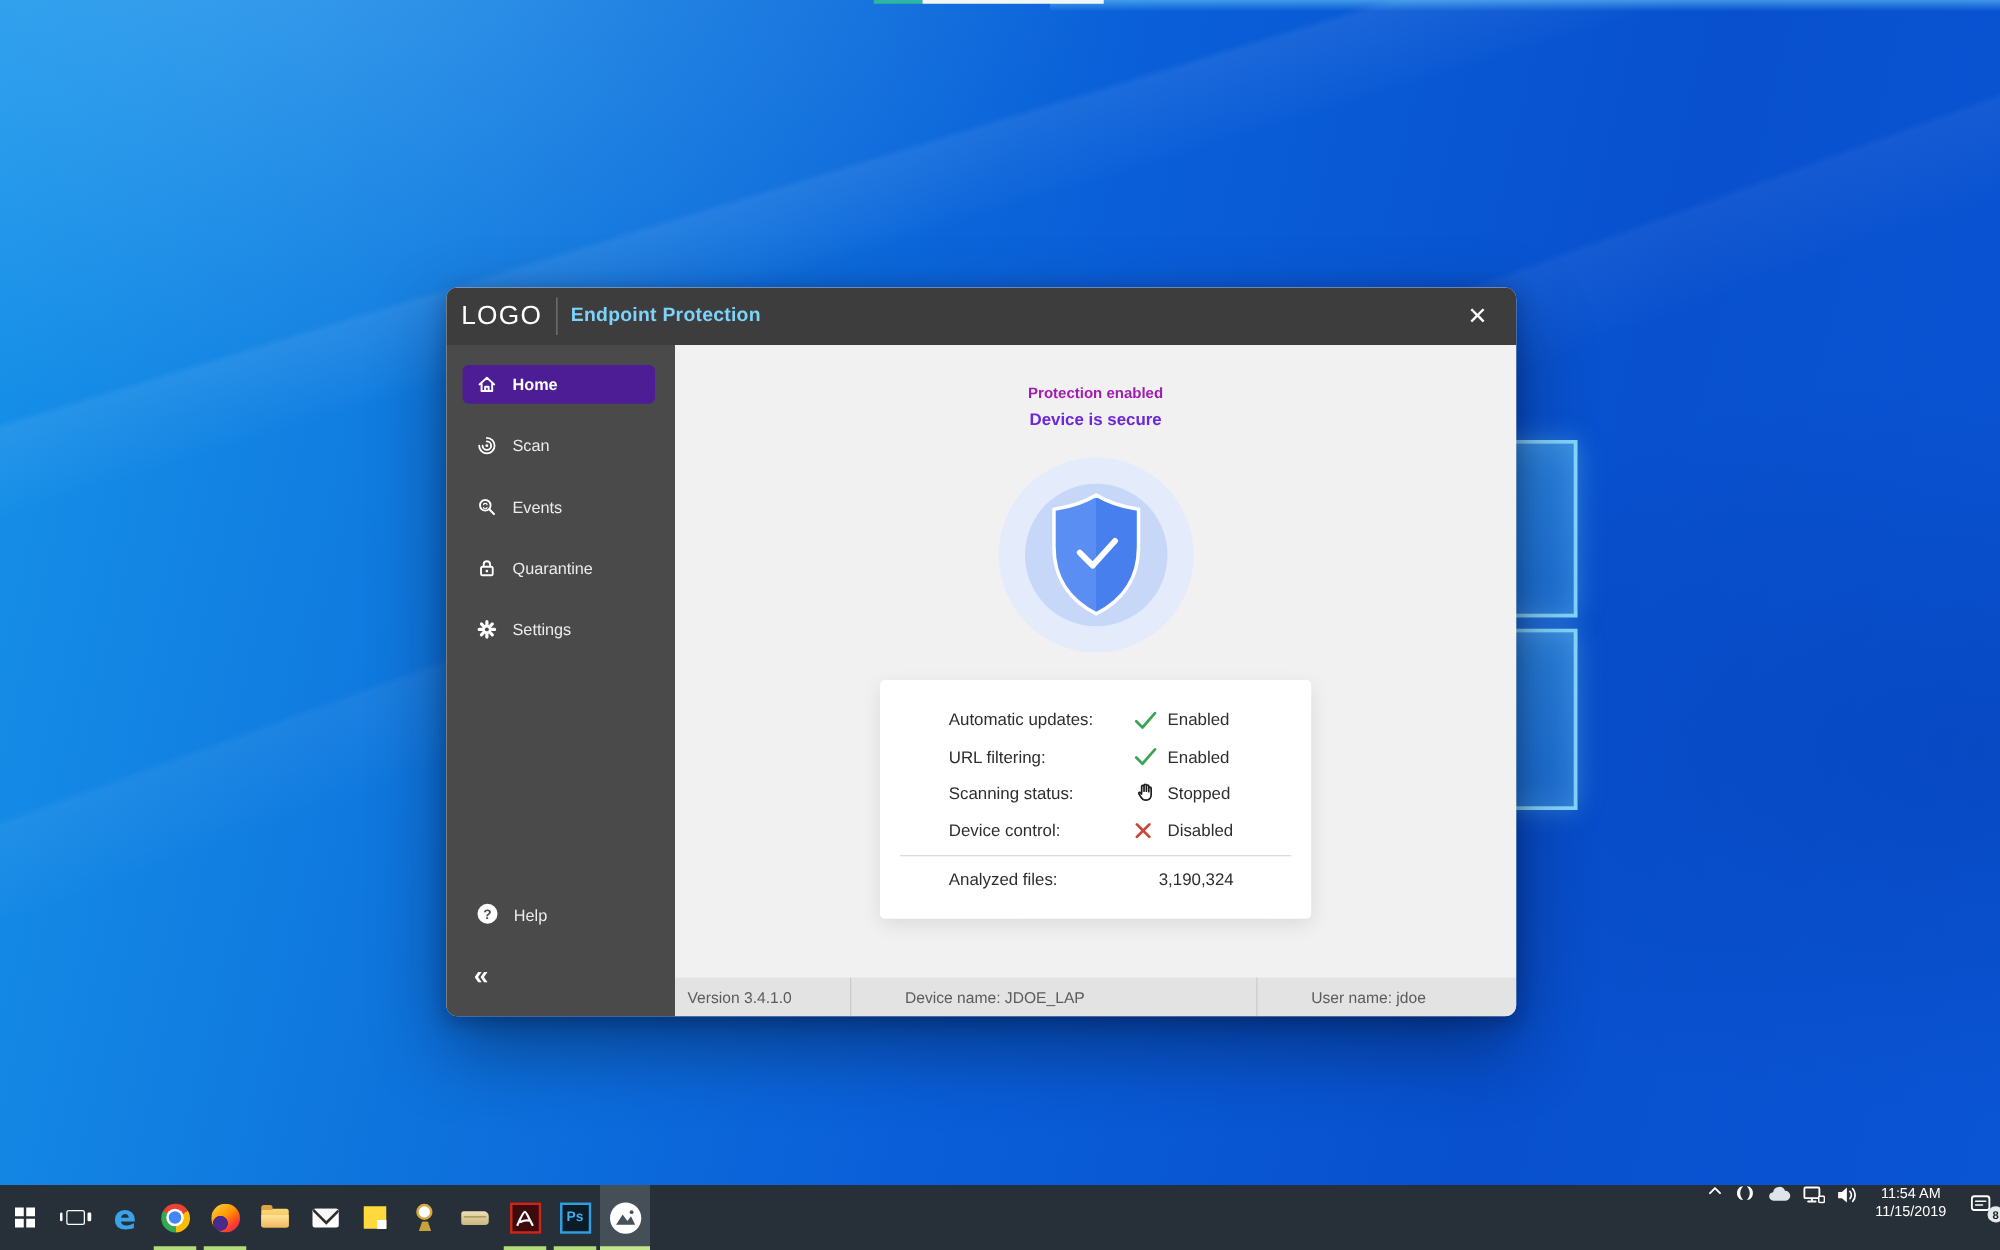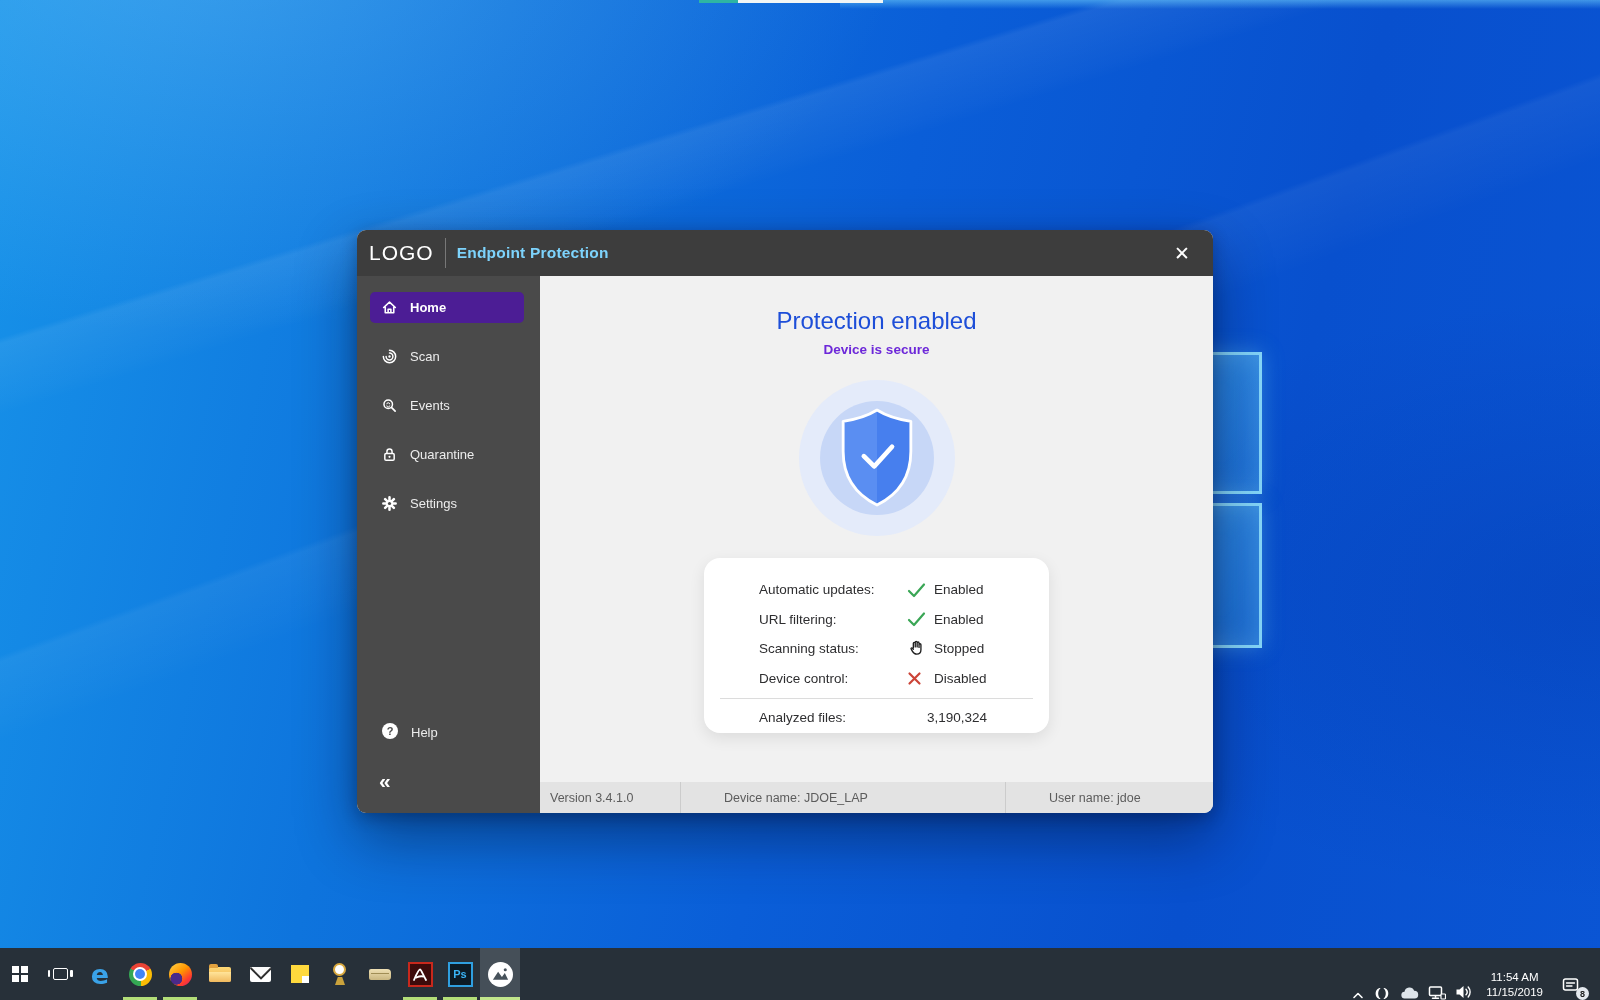--- a/index.html
+++ b/index.html
@@ -52,30 +52,30 @@
     padding-left:11px; border-radius:5px; color:#ececec; font-size:13px; cursor:pointer; }
   .nav-item.selected { background:#4c1d95; color:#fff; font-weight:700; margin-right:16px; }
   .nav-item .nicon { width:17px; height:17px; display:flex; align-items:center; justify-content:center; }
   .help-item { position:absolute; left:13px; bottom:70px; display:flex; align-items:center; gap:12px;
     padding-left:11px; color:#ececec; font-size:13px; cursor:pointer; }
   .collapse-btn { position:absolute; left:22px; bottom:20px; color:#fff; font-size:21px; font-weight:700; cursor:pointer; letter-spacing:-2px; }
 
   
   .main-col { flex:1; display:flex; flex-direction:column; min-width:0; }
   .content { flex:1; background:#f1f1f1; display:flex; flex-direction:column; align-items:center; padding-top:31px; overflow:hidden; }
-  .h-title { font-size:24px; font-weight:400; color:#1d4ed8; }
+  .h-title { font-size:12px; font-weight:700; color:#a21caf; }
   .h-sub { font-size:13.5px; font-weight:700; color:#6d28d9; margin-top:7px; }
 
   .shield-wrap { margin-top:23px; width:156px; height:156px; border-radius:50%; background:#e4ebfa;
     display:flex; align-items:center; justify-content:center; }
   .shield-ring { width:114px; height:114px; border-radius:50%; background:#c7d7f7;
     display:flex; align-items:center; justify-content:center; }
 
-  .status-card { margin-top:22px; width:345px; background:#fff; border-radius:16px;
-    box-shadow:0 5px 16px rgba(0,0,0,.09); padding-top:17px; padding-bottom:0; }
+  .status-card { margin-top:22px; width:345px; background:#fff; border-radius:4px;
+    box-shadow:0 5px 16px rgba(0,0,0,.09); padding-top:17px; padding-bottom:16px; }
   .crow { display:flex; align-items:center; height:29.5px; padding-left:55px; font-size:13.5px; color:#2e2e30; }
   .crow .lbl { width:148px; }
   .crow .ic { width:27px; display:flex; align-items:center; }
   .card-divider { border:none; border-top:1px solid #dcdcdc; margin:5px 16px 4px 16px; }
   .srow { display:flex; align-items:center; height:29.5px; padding:0 62px 0 55px; font-size:13.5px; color:#2e2e30;gap:40px; }
   .srow .val { margin-left:auto; }
 
   .app-statusbar { height:31px; flex:0 0 31px; background:#e3e3e3; display:flex; align-items:center;
     font-size:12.5px; color:#5c5c5c;gap:33px; }
   .sb-seg { padding-left:10px; height:100%; display:flex; align-items:center; }
@@ -129,21 +129,21 @@
   .wallet-ic { width:22px; height:11px; border-radius:2px 4px 3px 2px; background:linear-gradient(#efe0b4, #c9b680); position:relative; }
   .wallet-ic::after { content:''; position:absolute; left:2px; right:2px; top:4px; height:1.5px; background:#a08d55; }
 
   .acro-ic { width:25px; height:25px; background:#3d0b0b; border:2px solid #c8281c; display:flex; align-items:center; justify-content:center; }
   .ps-ic { width:25px; height:25px; background:#0d1b26; border:2px solid #2f9fe0; display:flex; align-items:center; justify-content:center;
     color:#3ab3f5; font-size:11px; font-weight:700; }
 
   .photos-ic { width:25px; height:25px; border-radius:50%; background:#fff; display:flex; align-items:center; justify-content:center; }
 
   
-  .tray { margin-left:auto; display:flex; align-items:flex-end; gap:9px; padding-right:14px; }
+  .tray { margin-left:auto; display:flex; align-items:flex-start; gap:9px; padding-right:0; }
   .tray-ic { display:flex; align-items:center; justify-content:center; cursor:pointer; }
   .clock-block { color:#fff; font-size:11.5px; line-height:1.3; text-align:center; margin:0 4px; cursor:pointer; }
   .notif-wrap { position:relative; width:30px; height:30px; display:flex; align-items:center; justify-content:center; cursor:pointer; }
   .notif-badge { position:absolute; right:-3px; bottom:0px; width:13px; height:13px; border-radius:50%; background:#e4e9ee;
     color:#1c1c1c; font-size:9px; font-weight:700; display:flex; align-items:center; justify-content:center; }
 </style>
 </head>
 <body>
 
 <div class="screen">

